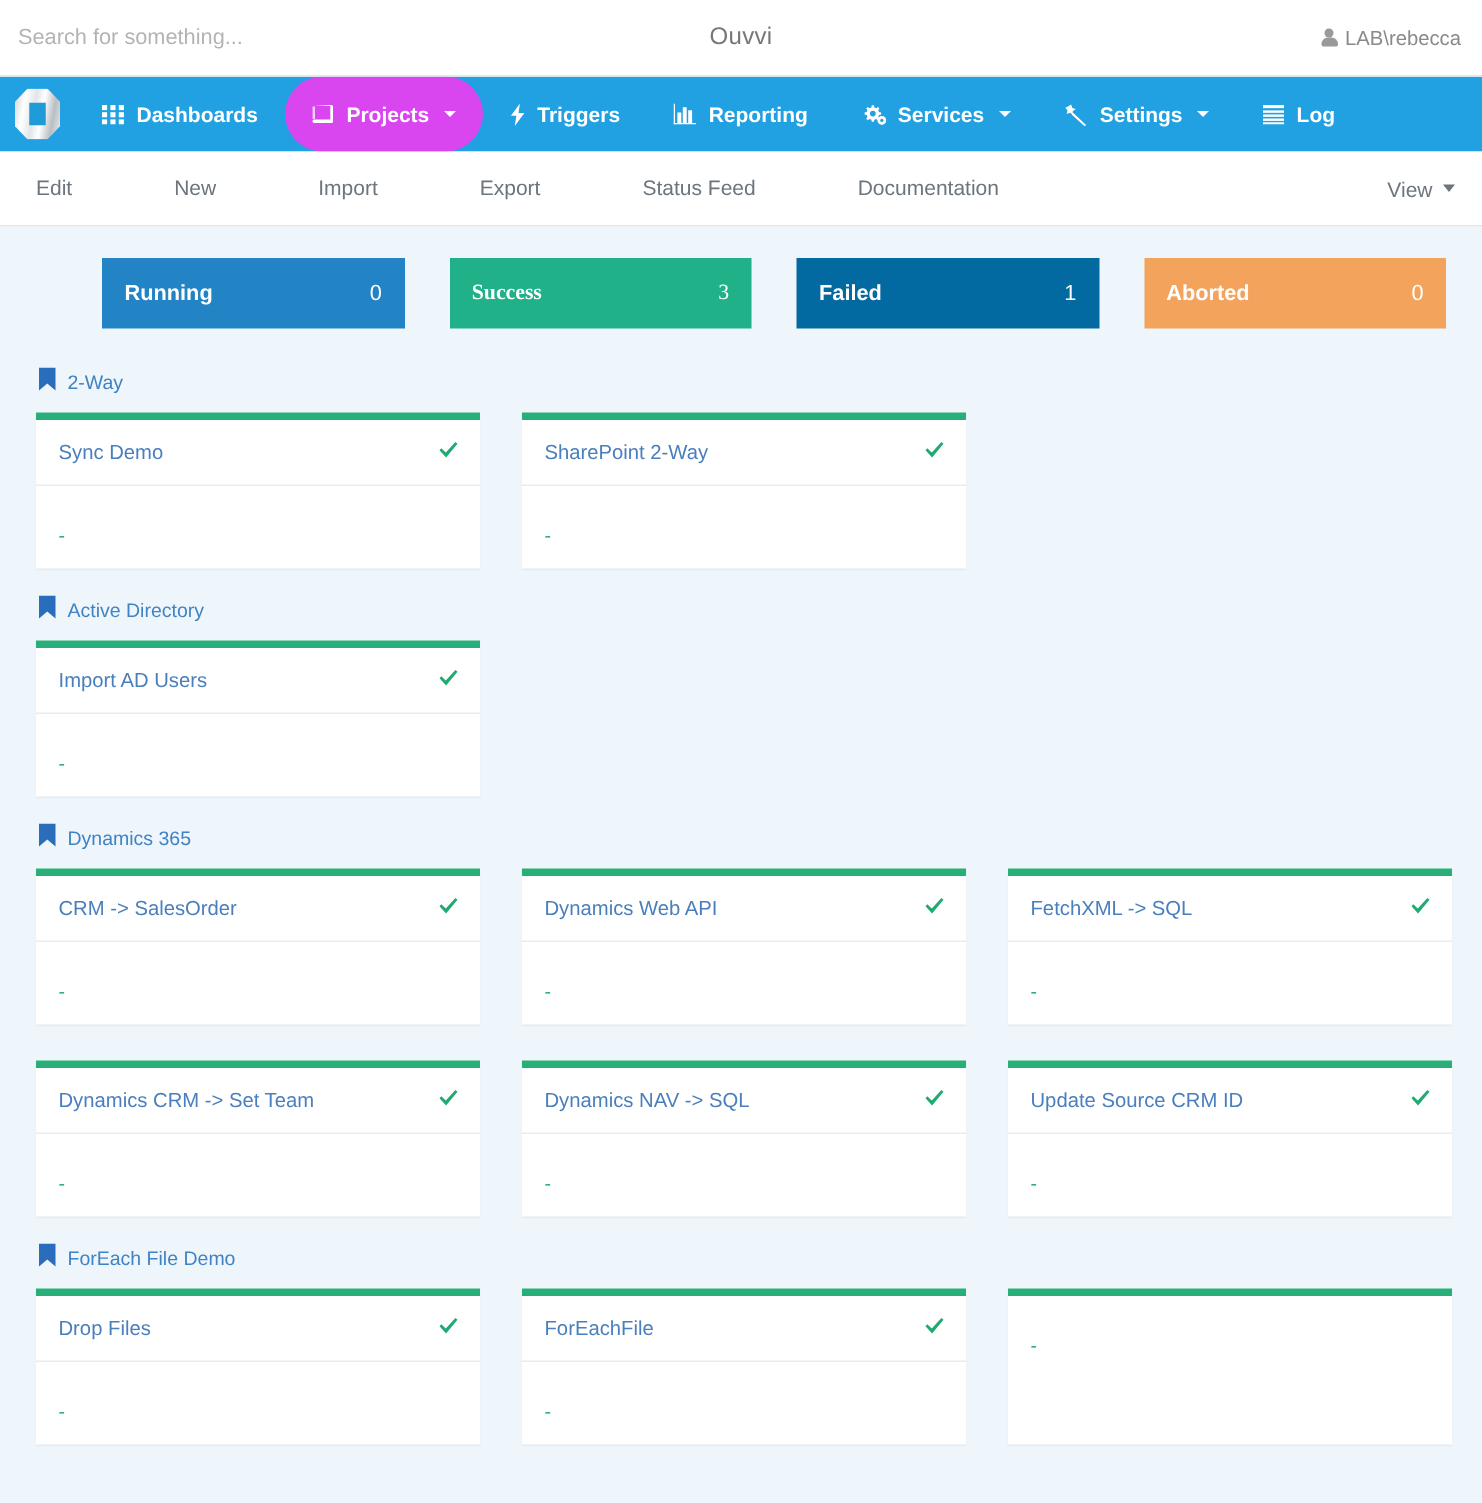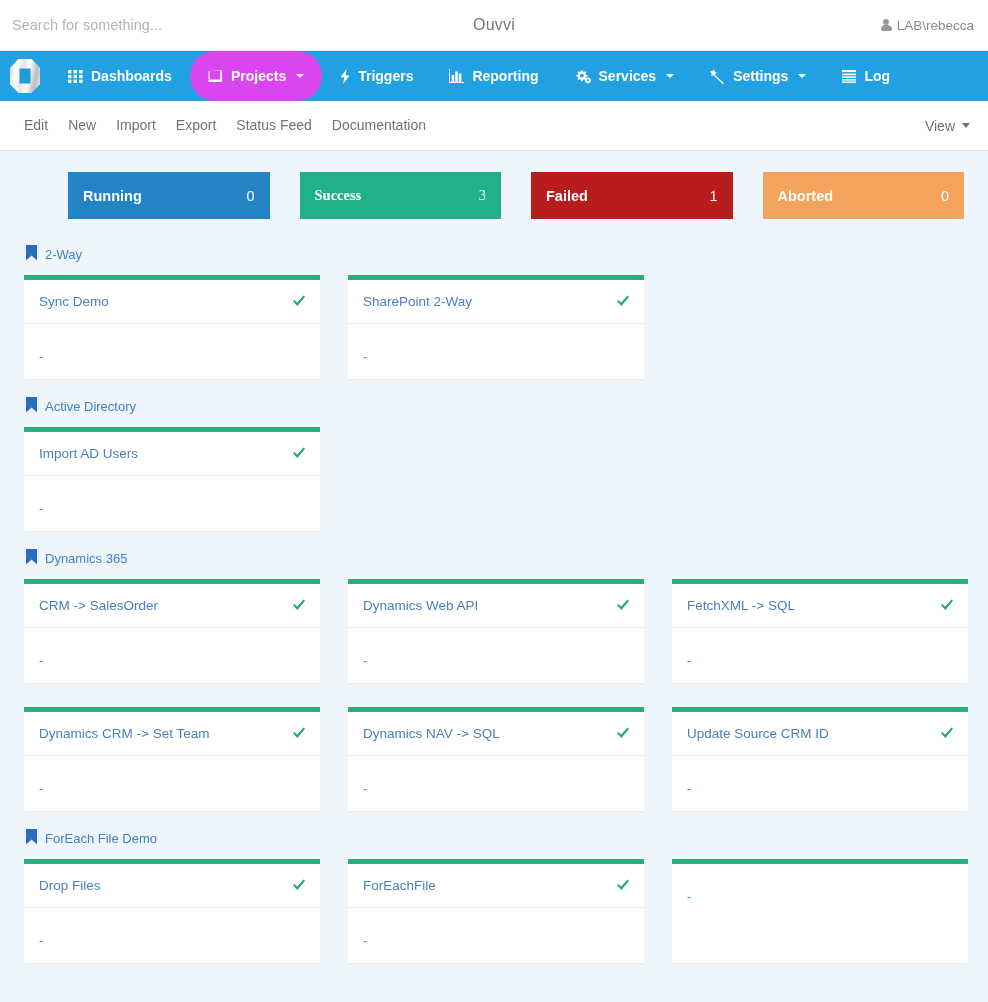--- a/index.html
+++ b/index.html
@@ -122,21 +122,21 @@
   
   .subnav {
     height: 50px;
     background: #ffffff;
     border-bottom: 1px solid #e2e6ea;
     display: flex;
     align-items: center;
     position: relative;
   }
   .subnav-item {
-    padding: 0 10px;
+    padding: 0 34px;
     font-size: 14px;
     color: #6c757d;
     cursor: pointer;
     line-height: 49px;
     white-space: nowrap;
   }
   .subnav-item:first-child { padding-left: 24px; }
   .subnav-right {
     position: absolute;
     right: 18px;
@@ -349,21 +349,21 @@
 <div class="content">
   <div class="stats" id="stats-container">
       <div class="stat" style="background: rgb(34, 132, 197); margin-left: 44px;">
         <span class="stat-label">Running</span>
         <span class="stat-value">0</span>
       </div>
       <div class="stat" style="background: rgb(33, 177, 137); font-family: Liberation Serif, serif;">
         <span class="stat-label">Success</span>
         <span class="stat-value">3</span>
       </div>
-      <div class="stat" style="background: #b91c1c;">
+      <div class="stat" style="background: #0369a1;">
         <span class="stat-label">Failed</span>
         <span class="stat-value">1</span>
       </div>
       <div class="stat" style="background: rgb(244, 163, 93);">
         <span class="stat-label">Aborted</span>
         <span class="stat-value">0</span>
       </div>
     </div>
   <div id="groups-container">
       <div class="group">

